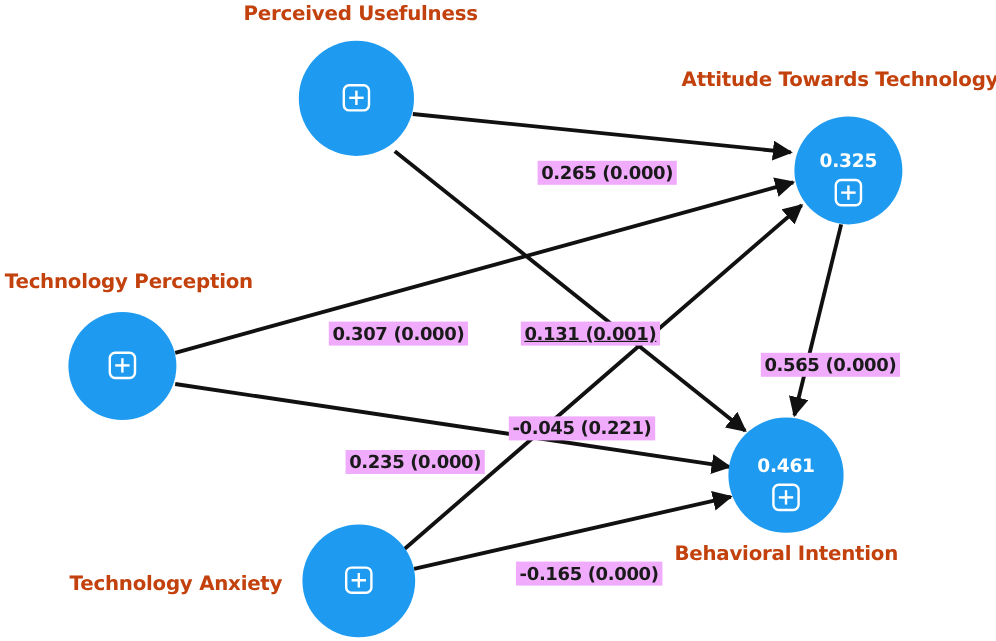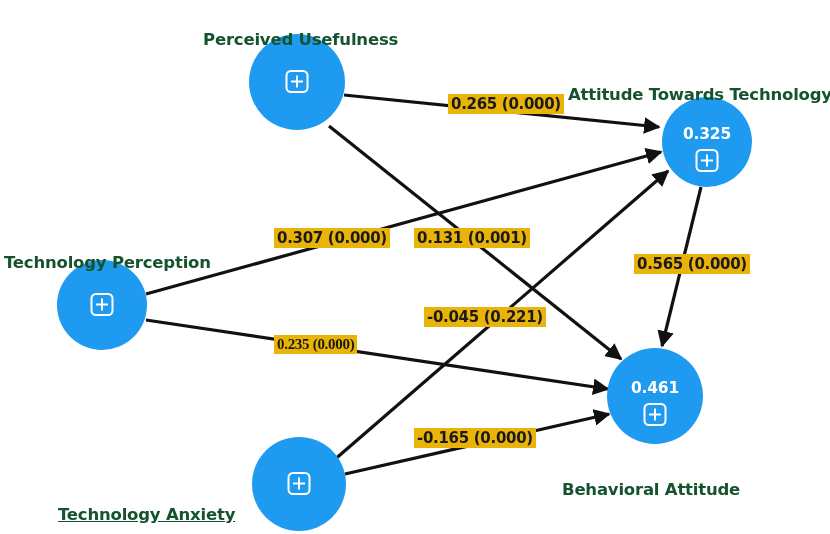--- a/index.html
+++ b/index.html
@@ -8,36 +8,36 @@
     background:#ffffff;
     font-family:"DejaVu Sans","Liberation Sans",sans-serif;
     overflow:hidden;
     position:relative;
   }
   #canvas{position:absolute;left:0;top:0;width:830px;height:534px;}
   .node-label{
     position:absolute;
     font-weight:bold;
     font-size:16.5px;
-    color:#14532d;
+    color:#c2410c;
     letter-spacing:-0.2px;
     white-space:nowrap;
     user-select:none;
-    margin-top:28px;
   }
   .path-label{
     position:absolute;
     font-weight:bold;
     font-size:15px;
     color:#1a1a1a;
     letter-spacing:-0.3px;
     white-space:nowrap;
-    background:#eab308;
+    background:#f0abfc;
     padding:1px 3px;
     user-select:none;
+    margin-top:40px;
   }
   .r2-text{
     font-weight:bold;
     font-size:15.5px;
     fill:#ffffff;
     letter-spacing:-0.2px;
   }
 </style>
 </head>
 <body>
@@ -99,23 +99,23 @@
           <line x1="655" y1="408.5" x2="655" y2="420.5" stroke="#ffffff" stroke-width="2"></line>
           <line x1="649" y1="414.5" x2="661" y2="414.5" stroke="#ffffff" stroke-width="2"></line>
         </g>
       </g>
     </g>
 </svg>
 
 <div id="labels-layer">
     <div class="node-label" style="left: 203px; top: 2px;">Perceived Usefulness</div>
     <div class="node-label" style="left: 4px; top: 225px; text-align: right;">Technology Perception</div>
-    <div class="node-label" style="left: 58px; top: 477px; text-decoration: underline;">Technology Anxiety</div>
+    <div class="node-label" style="left: 58px; top: 477px;">Technology Anxiety</div>
     <div class="node-label" style="left: 568px; top: 57px;">Attitude Towards Technology</div>
-    <div class="node-label" style="left: 562px; top: 452px;">Behavioral Attitude</div>
+    <div class="node-label" style="left: 562px; top: 452px;">Behavioral Intention</div>
     <div class="path-label" style="left: 448px; top: 94px;">0.265 (0.000)</div>
     <div class="path-label" style="left: 424px; top: 307px;">-0.045 (0.221)</div>
     <div class="path-label" style="left: 274px; top: 228px;">0.307 (0.000)</div>
-    <div class="path-label" style="left: 274px; top: 335px; font-family: Liberation Serif, serif;">0.235 (0.000)</div>
-    <div class="path-label" style="left: 414px; top: 228px;">0.131 (0.001)</div>
-    <div class="path-label" style="left: 414px; top: 428px;">-0.165 (0.000)</div>
+    <div class="path-label" style="left: 288px; top: 335px;">0.235 (0.000)</div>
+    <div class="path-label" style="left: 434px; top: 228px; text-decoration: underline;">0.131 (0.001)</div>
+    <div class="path-label" style="left: 430px; top: 428px;">-0.165 (0.000)</div>
     <div class="path-label" style="left: 634px; top: 254px;">0.565 (0.000)</div>
   </div>
 
 </body></html>

